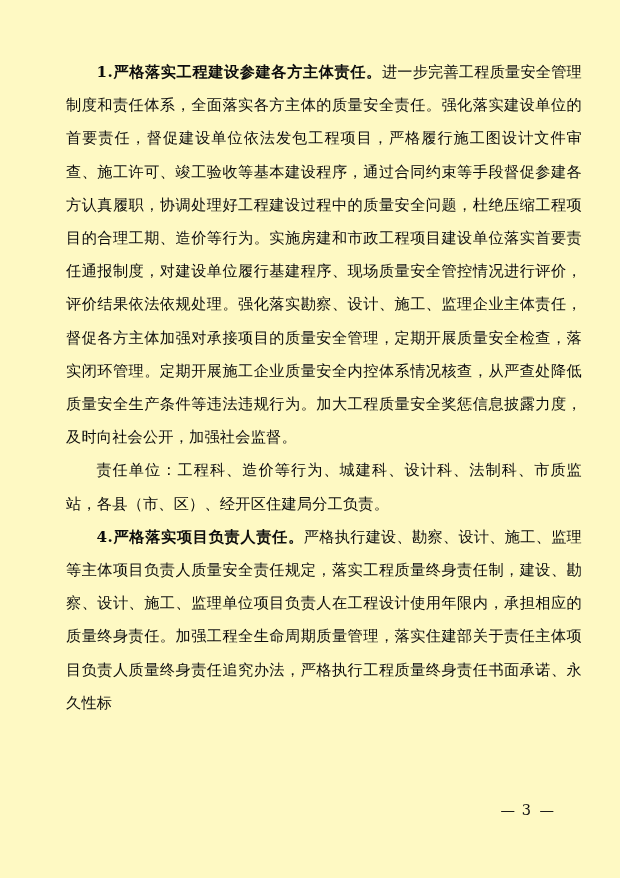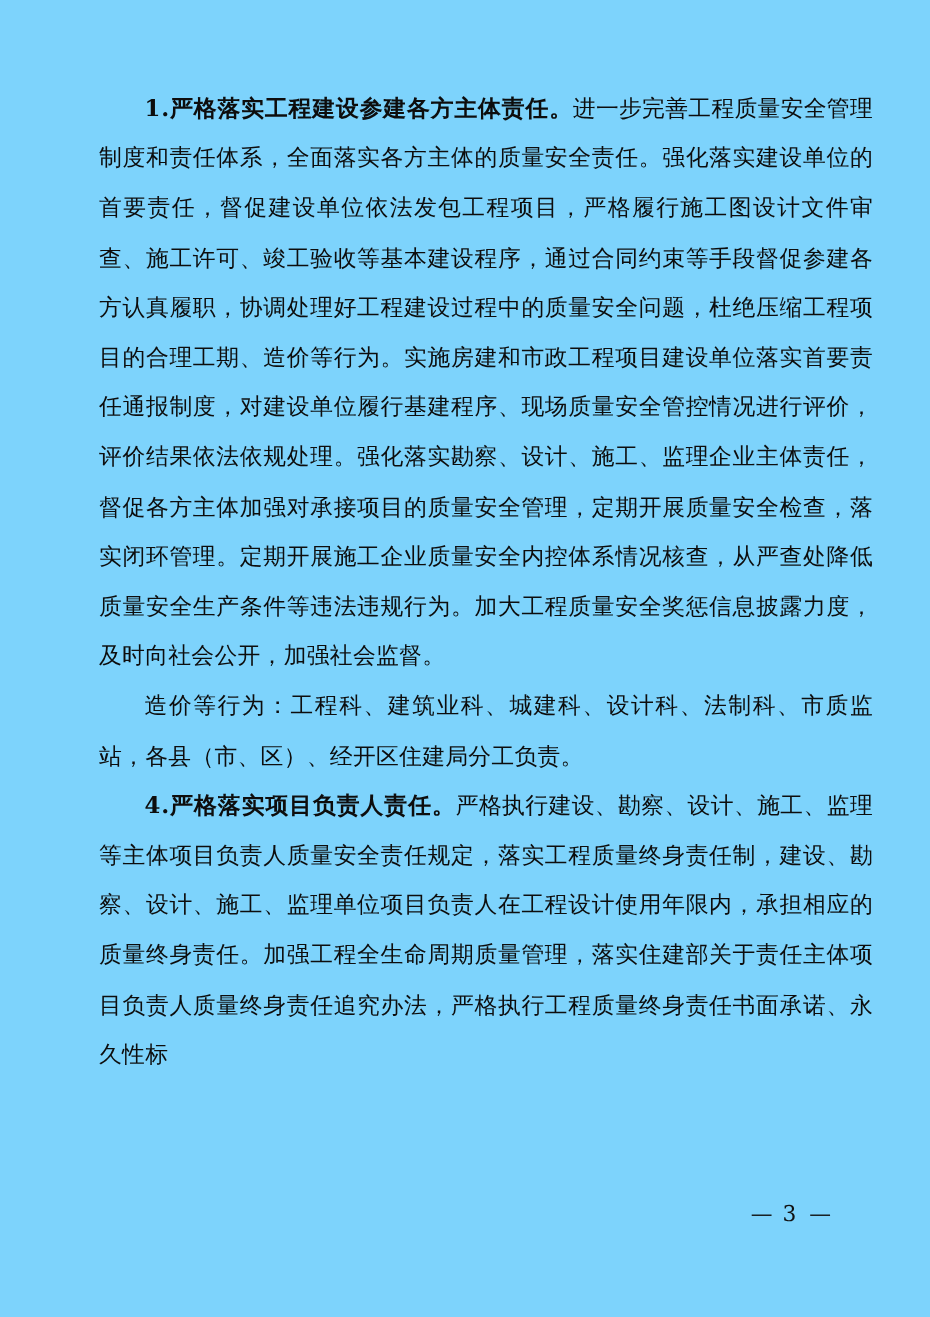--- a/index.html
+++ b/index.html
@@ -13,21 +13,21 @@
     font-family: "DejaVu Serif", "Liberation Serif", serif;
     color: #0d0d0d;
     overflow: hidden;
   }
   .page {
     position: relative;
     width: 620px;
     height: 878px;
     box-sizing: border-box;
     padding: 56px 38px 0 66px;
-    background: #7dd3fc;
+    background: #fef9c3;
   }
   .doc-body {
     font-size: 15.2px;
     line-height: 33.2px;
     text-align: justify;
     text-justify: inter-ideograph;
     letter-spacing: 0.2px;
   }
   .para {
     margin: 0 0 0 0;
@@ -57,21 +57,21 @@
 </style>
 </head>
 <body>
 
 <div class="page">
 
   <div class="doc-body">
 
     <p class="para"><span class="head">1.严格落实工程建设参建各方主体责任。</span><span>进一步完善工程质量安全管理制度和责任体系，全面落实各方主体的质量安全责任。强化落实建设单位的首要责任，督促建设单位依法发包工程项目，严格履行施工图设计文件审查、施工许可、竣工验收等基本建设程序，通过合同约束等手段督促参建各方认真履职，协调处理好工程建设过程中的质量安全问题，杜绝压缩工程项目的合理工期、造价等行为。实施房建和市政工程项目建设单位落实首要责任通报制度，对建设单位履行基建程序、现场质量安全管控情况进行评价，评价结果依法依规处理。强化落实勘察、设计、施工、监理企业主体责任，督促各方主体加强对承接项目的质量安全管理，定期开展质量安全检查，落实闭环管理。定期开展施工企业质量安全内控体系情况核查，从严查处降低质量安全生产条件等违法违规行为。加大工程质量安全奖惩信息披露力度，及时向社会公开，加强社会监督。</span></p>
 
-    <p class="para"><span>造价等行为：工程科、建筑业科、城建科、设计科、法制科、市质监站，各县（市、区）、经开区住建局分工负责。</span></p>
+    <p class="para"><span>责任单位：工程科、造价等行为、城建科、设计科、法制科、市质监站，各县（市、区）、经开区住建局分工负责。</span></p>
 
     <p class="para"><span class="head">4.严格落实项目负责人责任。</span><span>严格执行建设、勘察、设计、施工、监理等主体项目负责人质量安全责任规定，落实工程质量终身责任制，建设、勘察、设计、施工、监理单位项目负责人在工程设计使用年限内，承担相应的质量终身责任。加强工程全生命周期质量管理，落实住建部关于责任主体项目负责人质量终身责任追究办法，严格执行工程质量终身责任书面承诺、永久性标</span></p>
 
   </div>
 
   <div class="footer">
     <span class="dash">—</span>
     <span>3</span>
     <span class="dash">—</span>
   </div>

